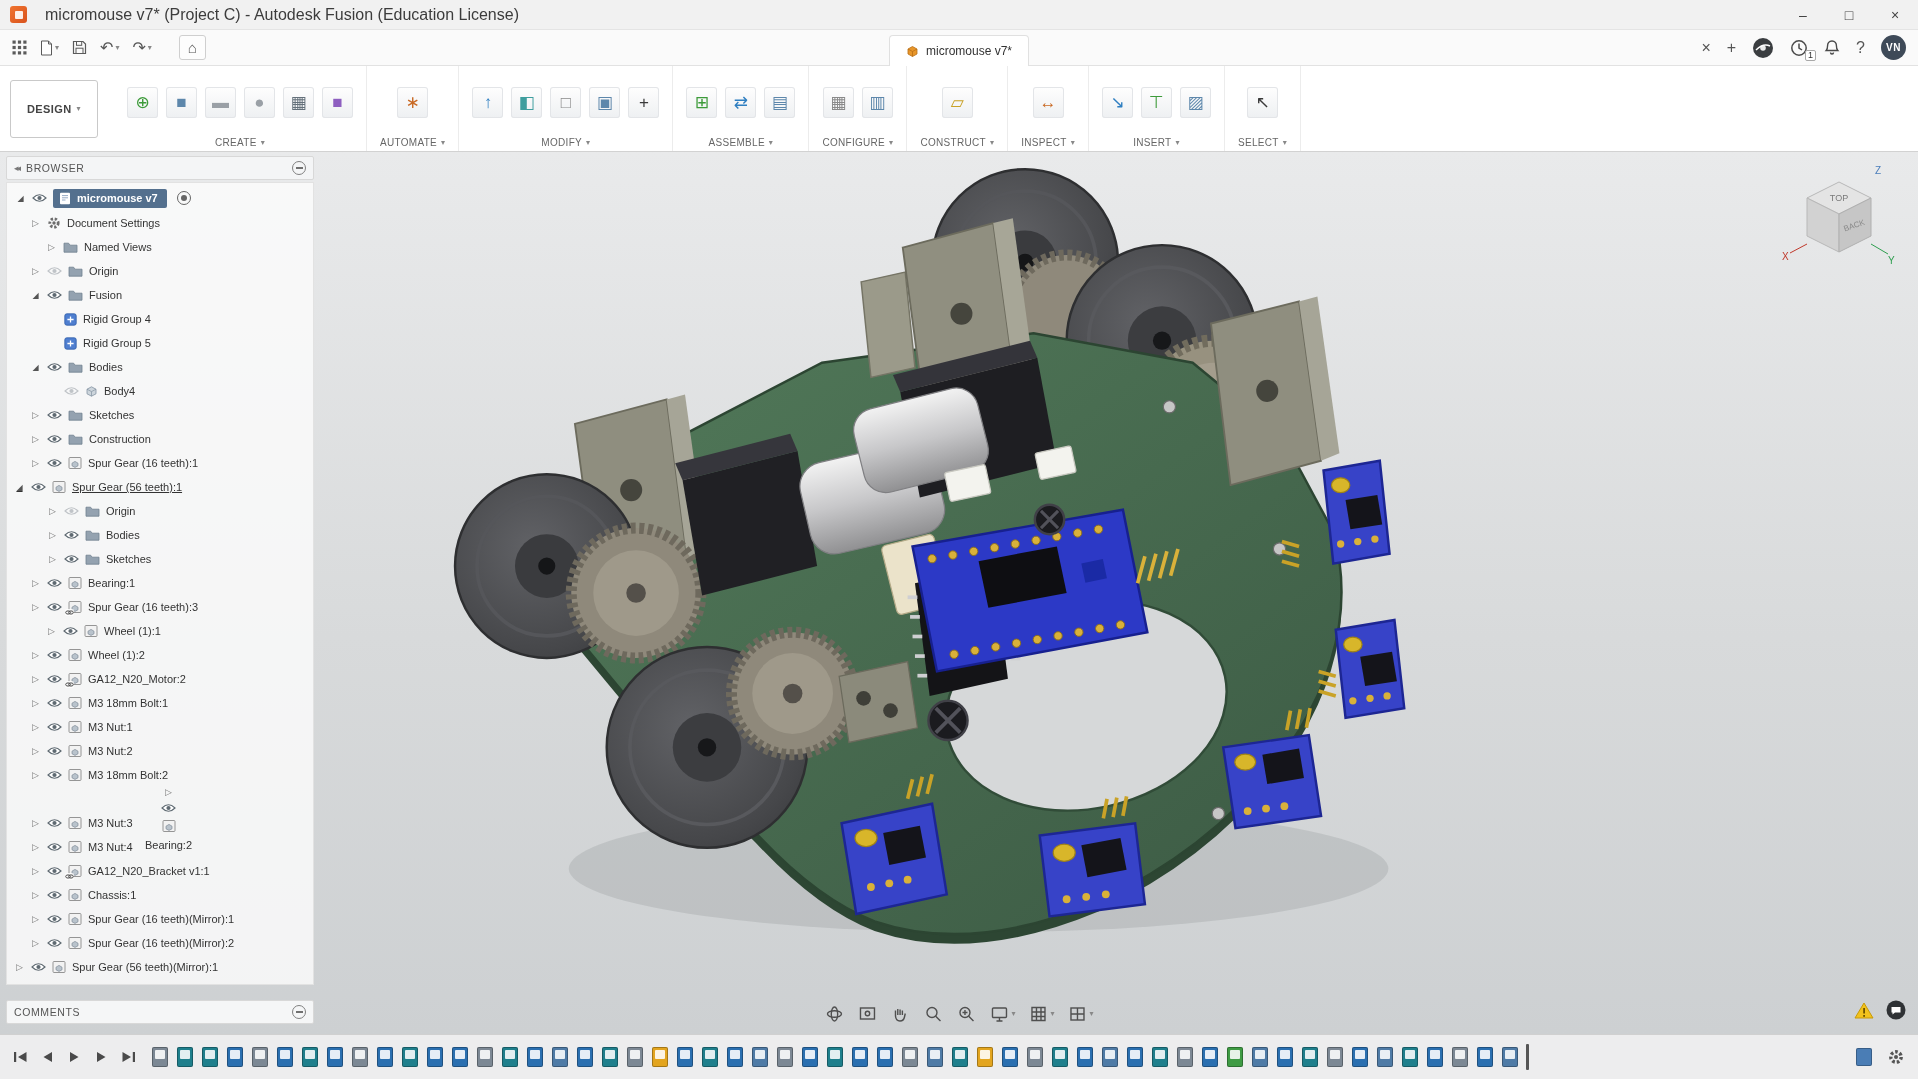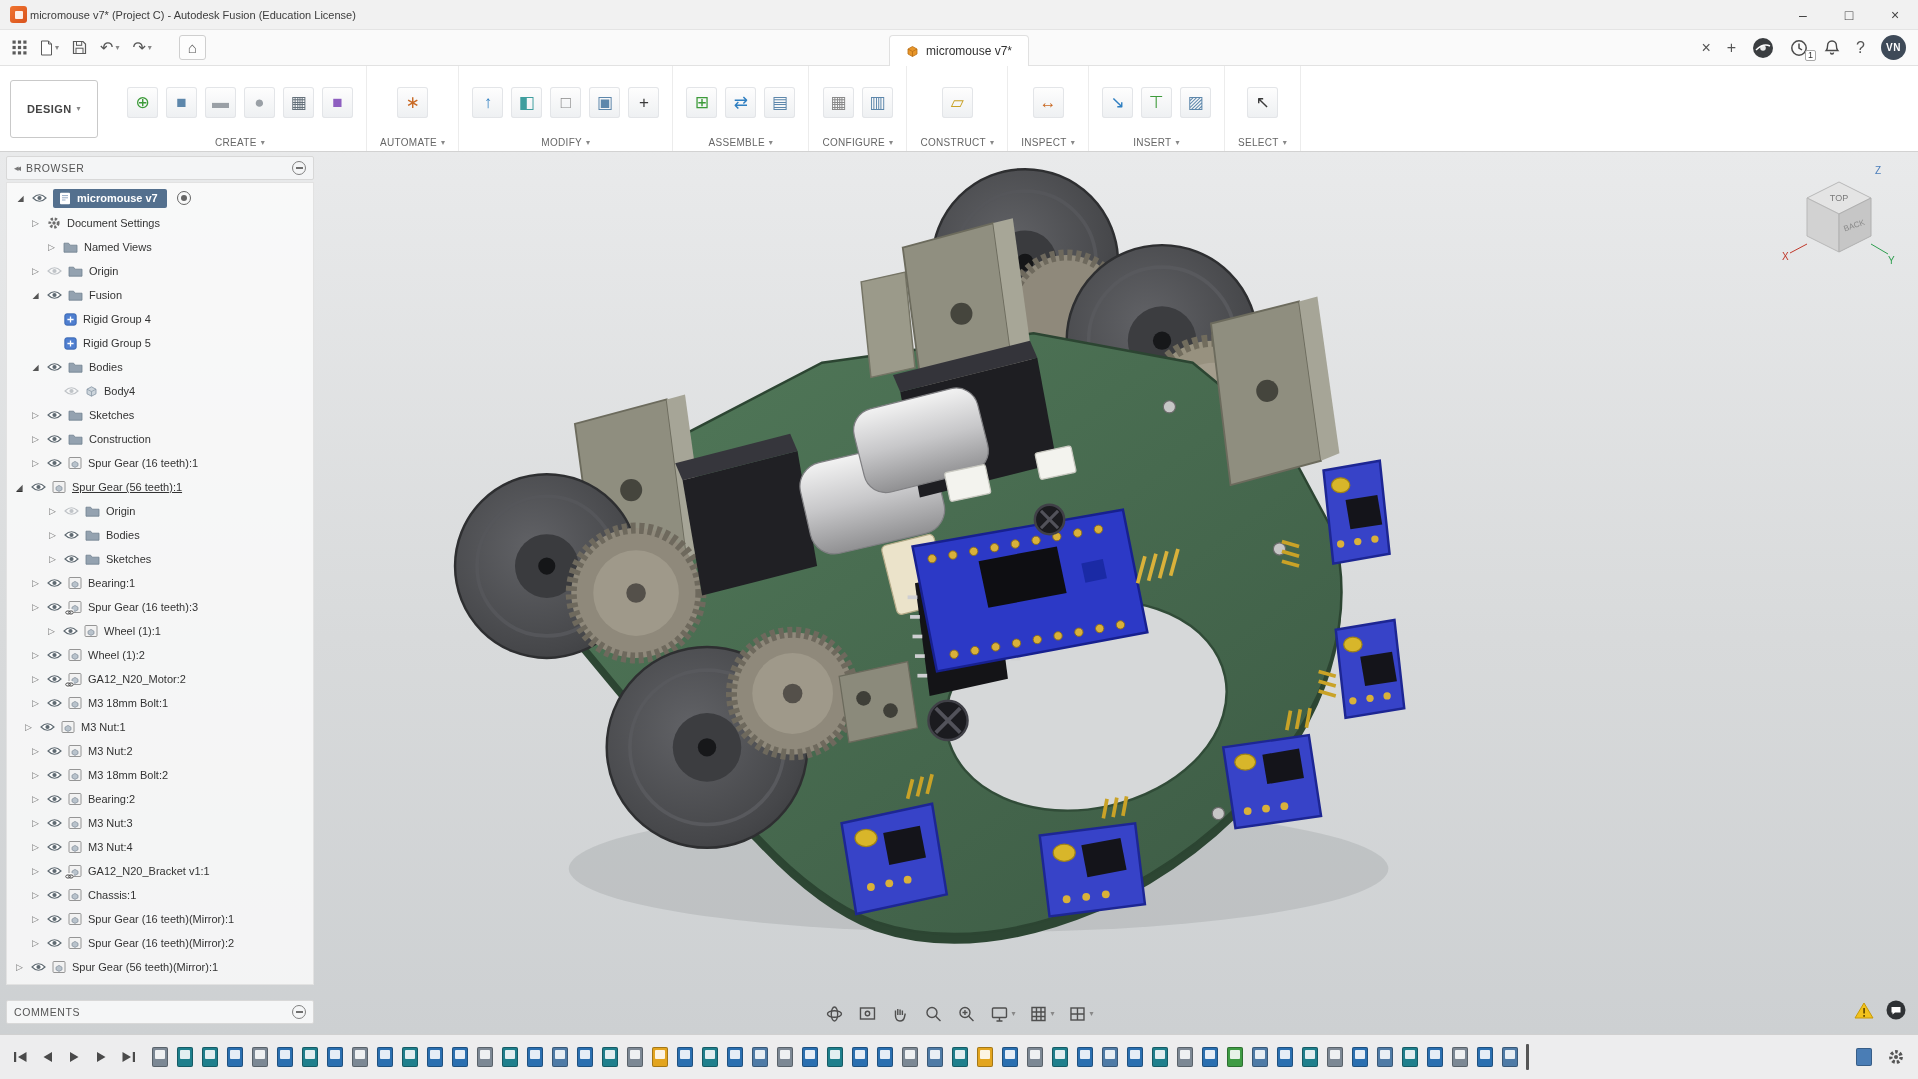--- a/index.html
+++ b/index.html
@@ -9,21 +9,21 @@
     background: #d9dbdc; -webkit-font-smoothing: antialiased;
   }
   .app { display: flex; flex-direction: column; width: 100%; height: 100%; }
 
   
   .titlebar { height: 30px; flex: 0 0 auto; background: #f1f1f1; border-bottom: 1px solid #e4e4e4;
               display: flex; align-items: center; padding-left: 10px; }
   .app-logo { width: 17px; height: 17px; border-radius: 3px;
               background: linear-gradient(135deg, #f0742f, #d9531e); position: relative; flex: 0 0 auto; }
   .app-logo::after { content: ""; position: absolute; inset: 4.5px; background: rgba(255,255,255,.9); border-radius: 1px; }
-  .title-text { margin-left: 3px; font-size: 11px; color: #3c3c3c; }
+  .title-text { margin-left: 18px; font-size: 16px; color: #3c3c3c; }
   .win-controls { margin-left: auto; display: flex; height: 100%; }
   .win-btn { width: 46px; display: flex; align-items: center; justify-content: center; font-size: 14px; color: #444; }
 
   
   .tabrow { height: 36px; flex: 0 0 auto; background: #fafafa; border-bottom: 1px solid #e2e2e2;
             display: flex; align-items: center; padding: 0 12px; position: relative; }
   .qat { display: flex; align-items: center; gap: 13px; }
   .qat-btn { display: flex; align-items: center; gap: 2px; color: #555; font-size: 16px; line-height: 1; }
   .caret { font-size: 0; }
   .caret::after { content: "▾"; font-size: 8px; color: #888; }
@@ -873,21 +873,21 @@
                 </svg>
               </span>
               <span class="ticon">
                 <svg width="14" height="14" viewBox="0 0 14 14">
                   <rect x="1" y="1.5" width="12" height="11" rx="1" fill="#f2f2f2" stroke="#8a8a8a" stroke-width="0.9"></rect>
                   <path d="M4 7.2 L7 5.4 L10 7.2 V9.8 L7 11.4 L4 9.8 Z" fill="#b9c3cc" stroke="#7e8a96" stroke-width="0.7"></path>
                 </svg>
               </span>
               <span class="tlabel">M3 18mm Bolt:1</span>
             </div>
-            <div class="tree-row" style="padding-left: 16px;">
+            <div class="tree-row" style="padding-left: 23px;">
               <span class="tw col"></span>
               <span class="teye">
                 <svg width="15" height="10" viewBox="0 0 15 10">
                   <path d="M1 5 Q7.5 -1.5 14 5 Q7.5 11.5 1 5 Z" fill="#fff" stroke="#5f6a72" stroke-width="1.1"></path>
                   <circle cx="7.5" cy="5" r="2.1" fill="#5f6a72"></circle>
                 </svg>
               </span>
               <span class="ticon">
                 <svg width="14" height="14" viewBox="0 0 14 14">
                   <rect x="1" y="1.5" width="12" height="11" rx="1" fill="#f2f2f2" stroke="#8a8a8a" stroke-width="0.9"></rect>
@@ -921,21 +921,21 @@
                 </svg>
               </span>
               <span class="ticon">
                 <svg width="14" height="14" viewBox="0 0 14 14">
                   <rect x="1" y="1.5" width="12" height="11" rx="1" fill="#f2f2f2" stroke="#8a8a8a" stroke-width="0.9"></rect>
                   <path d="M4 7.2 L7 5.4 L10 7.2 V9.8 L7 11.4 L4 9.8 Z" fill="#b9c3cc" stroke="#7e8a96" stroke-width="0.7"></path>
                 </svg>
               </span>
               <span class="tlabel">M3 18mm Bolt:2</span>
             </div>
-            <div class="tree-row" style="padding-left: 23px;">
+            <div class="tree-row" style="padding-left: 23px; flex-direction: column;">
               <span class="tw col"></span>
               <span class="teye">
                 <svg width="15" height="10" viewBox="0 0 15 10">
                   <path d="M1 5 Q7.5 -1.5 14 5 Q7.5 11.5 1 5 Z" fill="#fff" stroke="#5f6a72" stroke-width="1.1"></path>
                   <circle cx="7.5" cy="5" r="2.1" fill="#5f6a72"></circle>
                 </svg>
               </span>
               <span class="ticon">
                 <svg width="14" height="14" viewBox="0 0 14 14">
                   <rect x="1" y="1.5" width="12" height="11" rx="1" fill="#f2f2f2" stroke="#8a8a8a" stroke-width="0.9"></rect>

